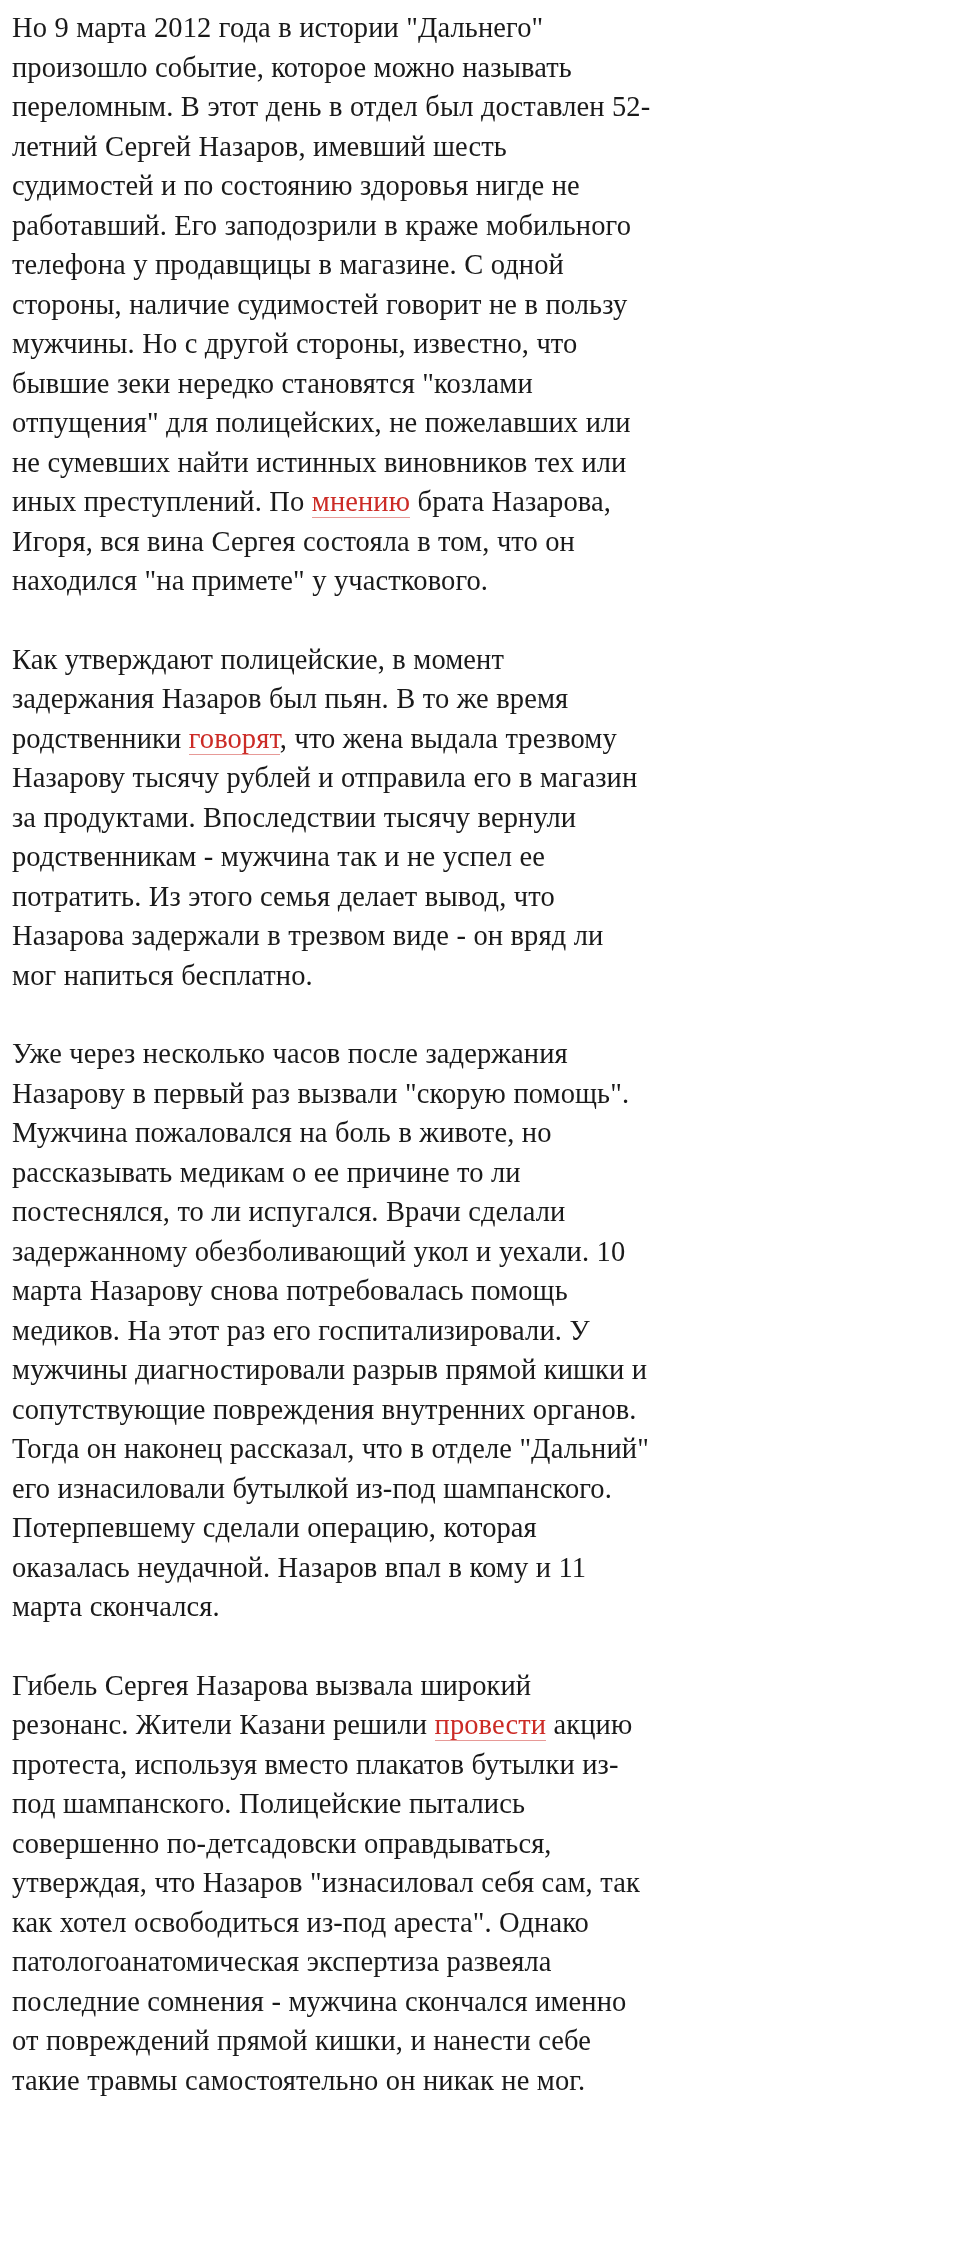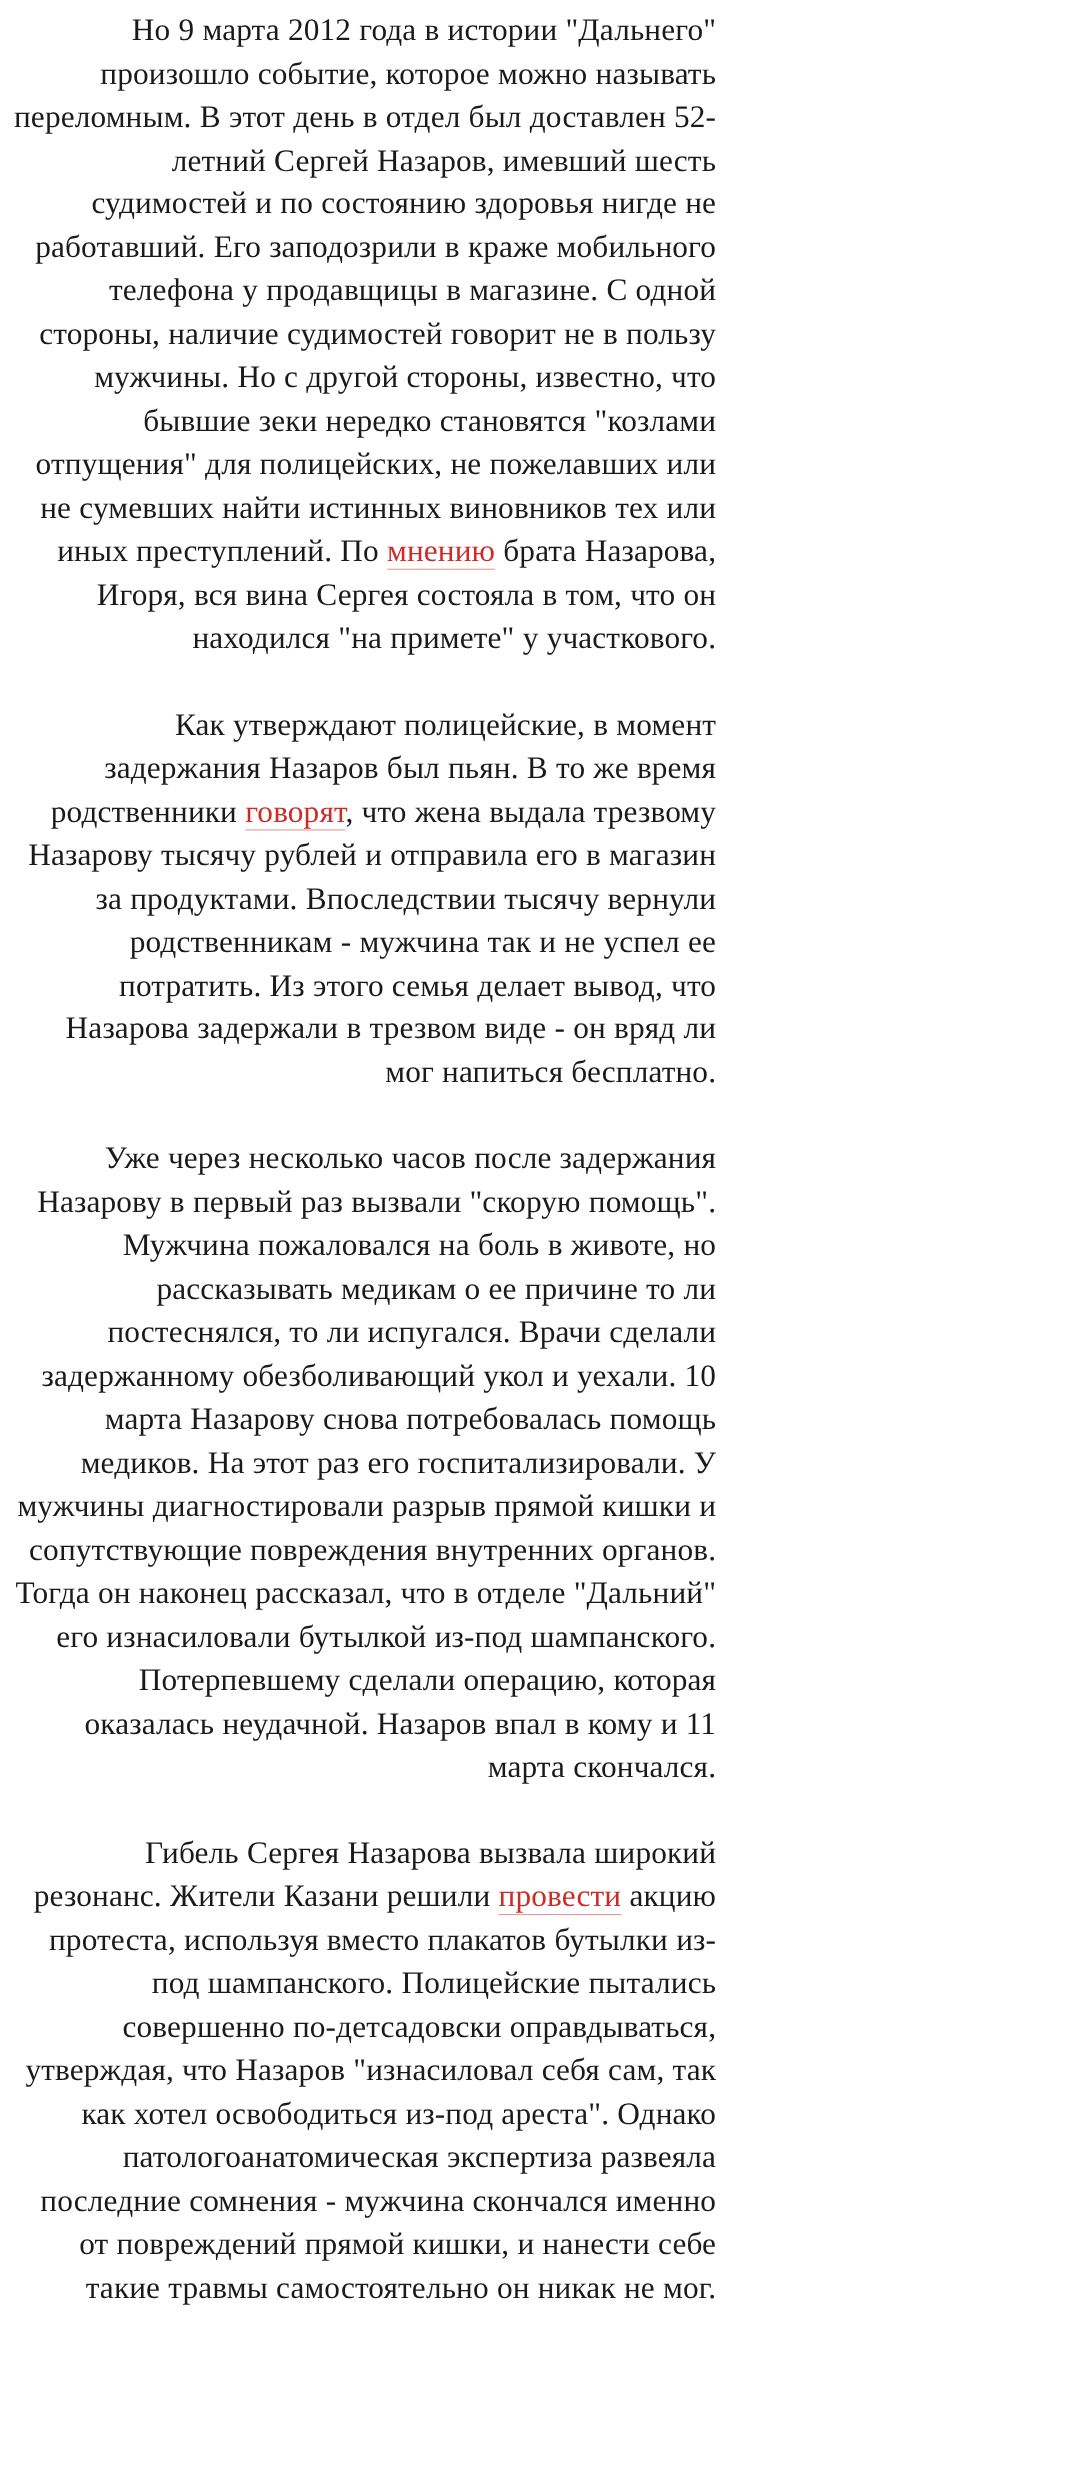--- a/index.html
+++ b/index.html
@@ -15,21 +15,21 @@
   }
   .article {
     box-sizing: border-box;
     width: 971px;
     padding: 8px 320px 20px 12px;
   }
   .para {
     font-size: 28.5px;
     line-height: 39.5px;
     margin: 0 0 39px 0;
-    text-align: right;
+    text-align: left;
     letter-spacing: 0.1px;
     word-spacing: 0.2px;
   }
   .para:last-child {
     margin-bottom: 0;
     font-family: Liberation Serif, serif;
   }
   a.inline-link {
     color: #cc2b26;
     text-decoration: none;

